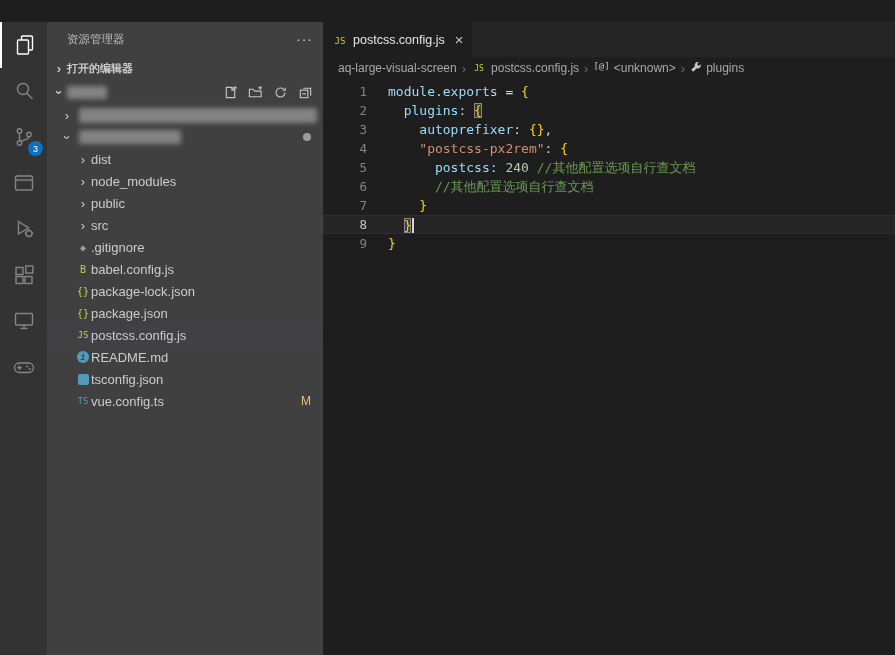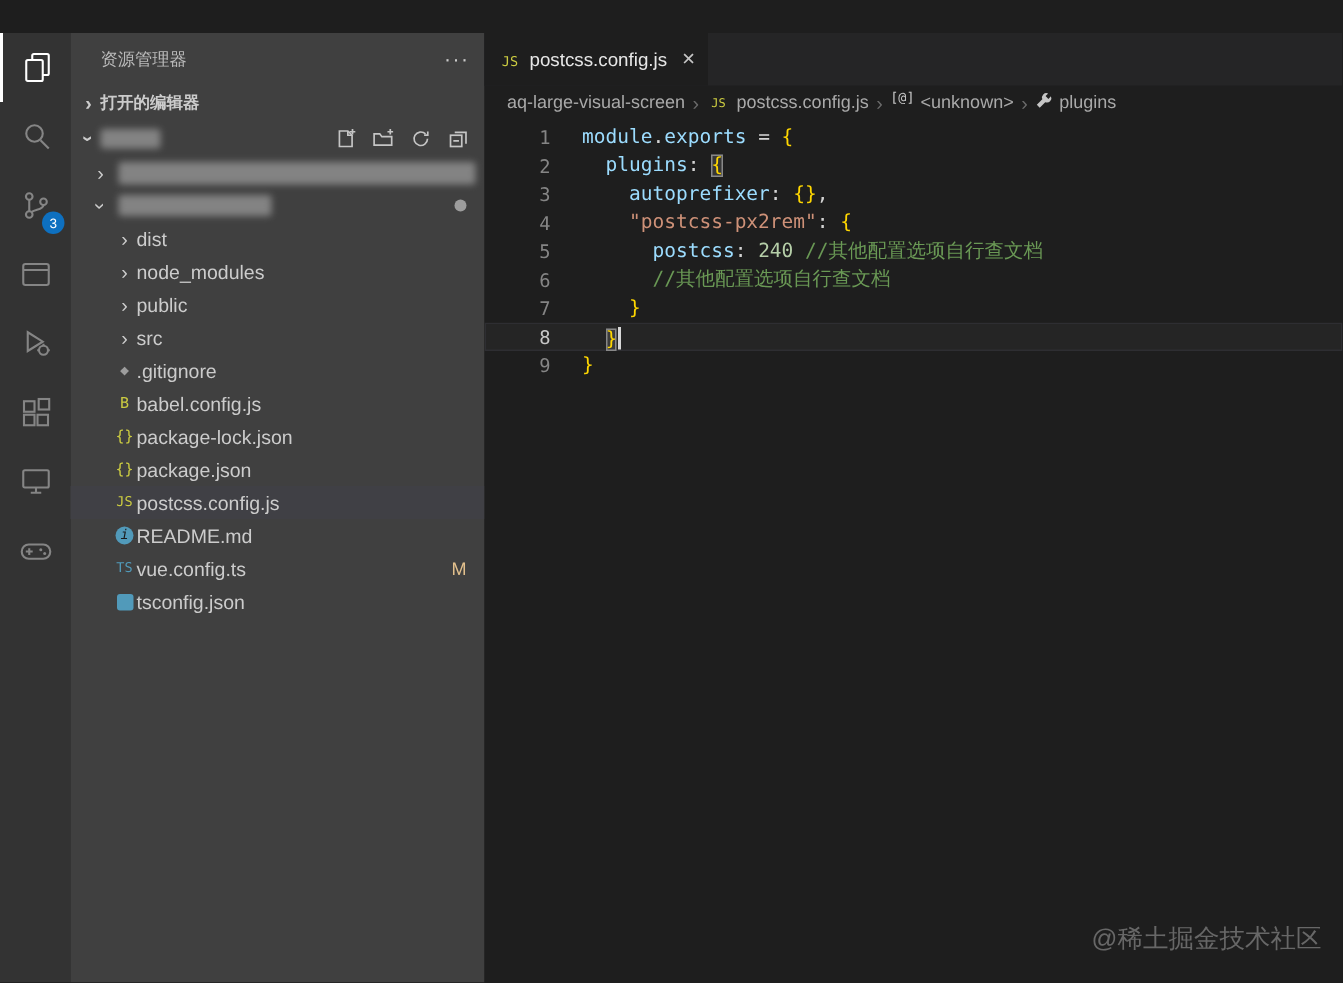--- a/index.html
+++ b/index.html
@@ -234,29 +234,29 @@
         </div>
         <div class="tree-row selected">
           <span class="fi fi-js">JS</span>
           <span class="tree-label">postcss.config.js</span>
         </div>
         <div class="tree-row">
           <span class="fi fi-readme">i</span>
           <span class="tree-label">README.md</span>
         </div>
         <div class="tree-row">
-          <span class="fi fi-ts">TS</span>
-          <span class="tree-label">vue.config.ts</span>
-          <span class="git-badge">M</span>
-        </div>
-        <div class="tree-row">
           <span class="fi">
             <span class="blue-square"></span>
           </span>
           <span class="tree-label">tsconfig.json</span>
+        </div>
+        <div class="tree-row">
+          <span class="fi fi-ts">TS</span>
+          <span class="tree-label">vue.config.ts</span>
+          <span class="git-badge">M</span>
         </div>
       </div>
   </div>
 
   <div class="editor">
     <div class="tabbar">
       <div class="tab">
         <span><span class="fi fi-js">JS</span></span>
         <span>postcss.config.js</span>
         <span class="tab-close">×</span>
@@ -315,16 +315,15 @@
         </div>
         <div class="code-line current">
           <span class="ln">8</span>
           <span class="lc"><span class="tk-fg">  </span><span class="tk-b2 match">}</span><span class="cursor"></span></span>
         </div>
         <div class="code-line">
           <span class="ln">9</span>
           <span class="lc"><span class="tk-b1">}</span></span>
         </div>
       </div>
-    <div class="watermark">@稀土掘金技术社区</div>
   </div>
 
 </div>
 
 </body></html>

